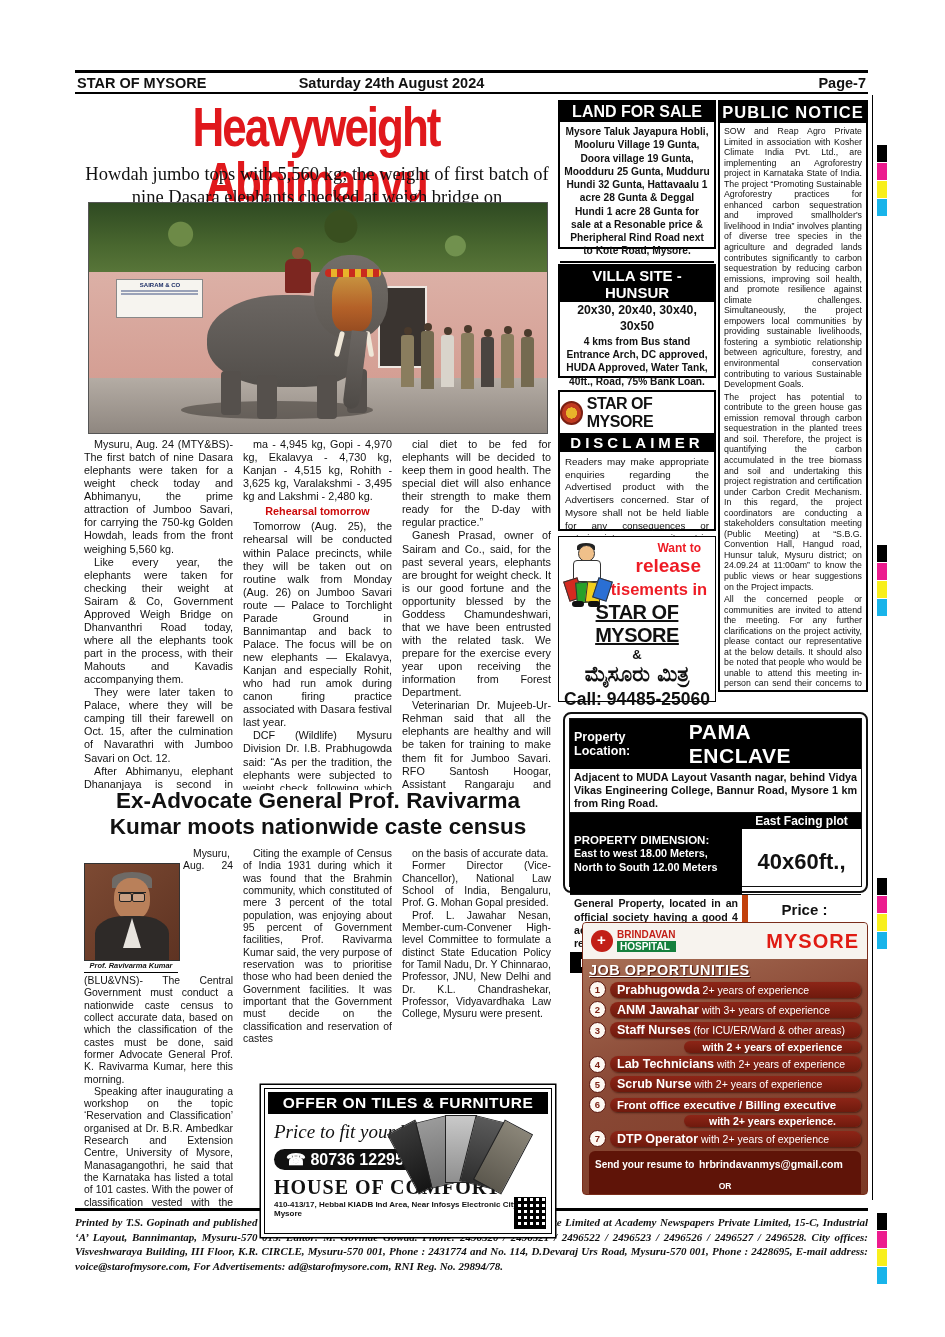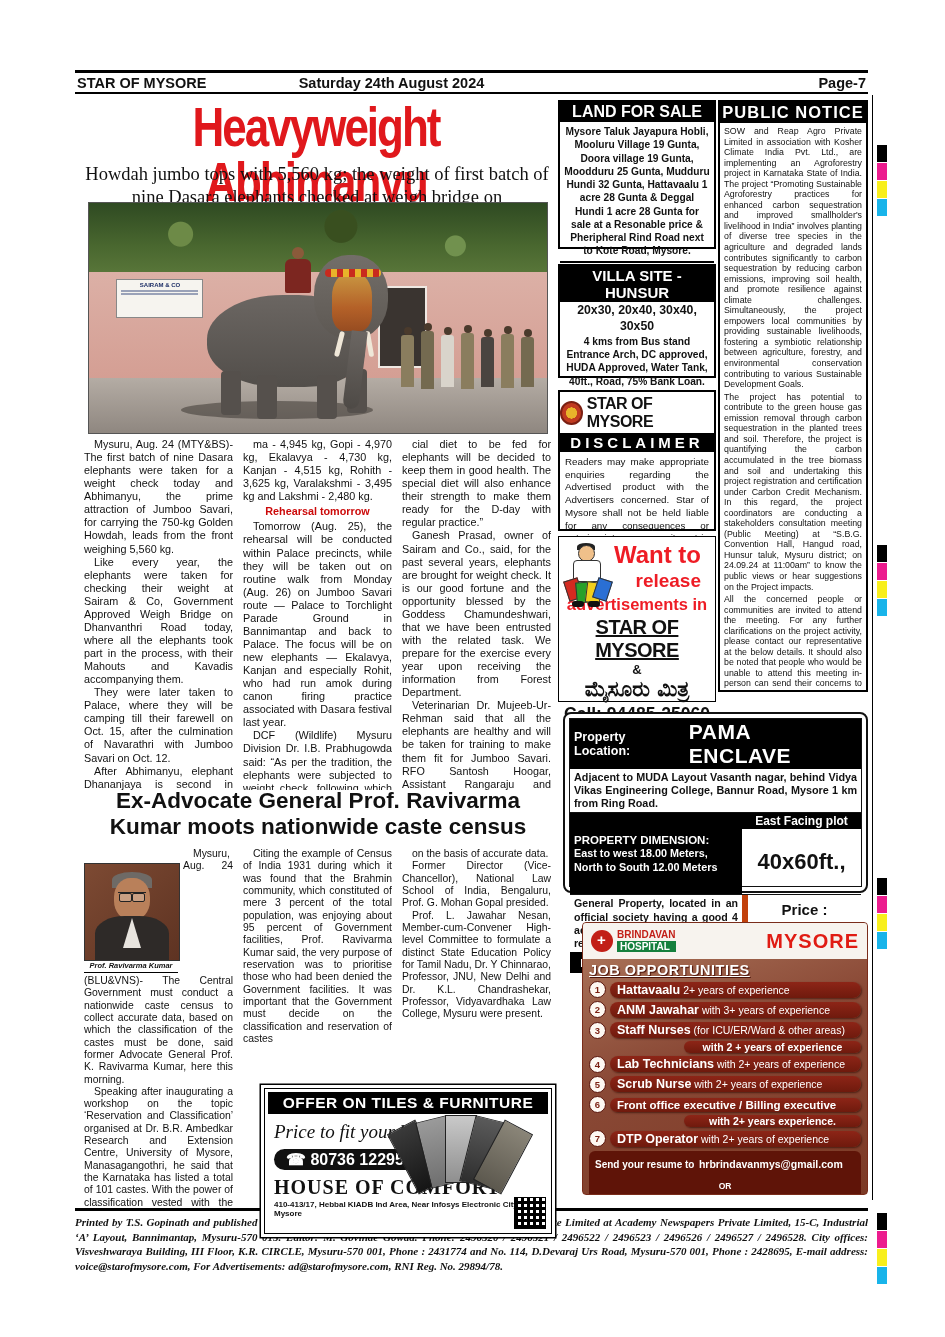--- a/index.html
+++ b/index.html
@@ -69,21 +69,21 @@
   .call-sm{font-size:9px;font-weight:bold;}
   .call-big{font-size:12.5px;font-weight:900;}
   .villa-call{font-size:19px;font-weight:900;letter-spacing:2px;}
   .disc-brand{display:flex;align-items:center;justify-content:center;gap:4px;padding:3px 0 2px;}
   .som-logo{width:20px;height:20px;border-radius:50%;border:2px solid #7a1f12;background:radial-gradient(circle,#e8b32a 0 40%,#c03a20 41%);}
   .disc-brand b{font-size:16px;letter-spacing:-0.5px;font-weight:900;}
   .disc-title{background:#000;color:#fff;text-align:center;font-weight:900;font-size:15px;letter-spacing:4px;padding:1px 0;}
   .disc-body{font-size:9.8px;text-align:justify;padding:4px 5px 2px;line-height:1.3;}
   .disc-sign{text-align:right;font-weight:bold;font-size:10px;padding:0 6px 4px;}
   .want{border-width:1.5px;padding:4px 4px 6px;position:relative;text-align:center;}
-  .want .r1{color:#ee1c25;font-weight:900;font-size:24px;text-align:right;padding-right:10px;line-height:1.2;}
+  .want .r1{color:#ee1c25;font-weight:900;font-size:12px;text-align:right;padding-right:10px;line-height:1.2;}
   .want .r2{color:#ee1c25;font-weight:900;font-size:16.5px;margin-top:2px;}
   .want .som{font-size:20px;font-weight:900;text-decoration:underline;letter-spacing:-0.5px;margin-top:2px;}
   .want .amp{font-weight:900;font-size:13px;}
   .want .kn{font-weight:900;font-size:21px;font-family:"DejaVu Sans",sans-serif;}
   .want .call{font-weight:900;font-size:17.5px;margin-top:3px;line-height:1.25;}
   .mascot{position:absolute;left:5px;top:6px;width:46px;height:64px;}
   .masc-head{position:absolute;left:14px;top:2px;width:15px;height:15px;background:#f0c08a;border:1.5px solid #333;border-radius:50%;}
   .masc-hair{position:absolute;left:13px;top:0;width:18px;height:7px;background:#222;border-radius:50% 50% 0 0;}
   .masc-body{position:absolute;left:9px;top:17px;width:26px;height:20px;background:#fff;border:1.5px solid #333;border-radius:4px;}
   .masc-p{position:absolute;width:13px;height:19px;border:1px solid #333;}
@@ -364,21 +364,21 @@
           <div class="t1">BRINDAVAN</div>
           <div class="t2">HOSPITAL</div>
         </div>
       </div>
       <div class="hosp-city">MYSORE</div>
     </div>
     <div class="hosp-main">
       <div class="hosp-jobs-title">JOB OPPORTUNITIES</div>
       <div class="job-row">
         <span class="job-num">1</span>
-        <span class="job-bar"><b>Hattavaalu</b> <span>2+ years of experience</span></span>
+        <span class="job-bar"><b>Prabhugowda</b> <span>2+ years of experience</span></span>
       </div>
       <div class="job-row">
         <span class="job-num">2</span>
         <span class="job-bar"><b>ANM Jawahar</b> <span>with 3+ years of experience</span></span>
       </div>
       <div class="job-row">
         <span class="job-num">3</span>
         <span class="job-bar"><b>Staff Nurses</b> <span>(for ICU/ER/Ward &amp; other areas)</span></span>
       </div>
       <div class="job-sub">with 2 + years of experience</div>

